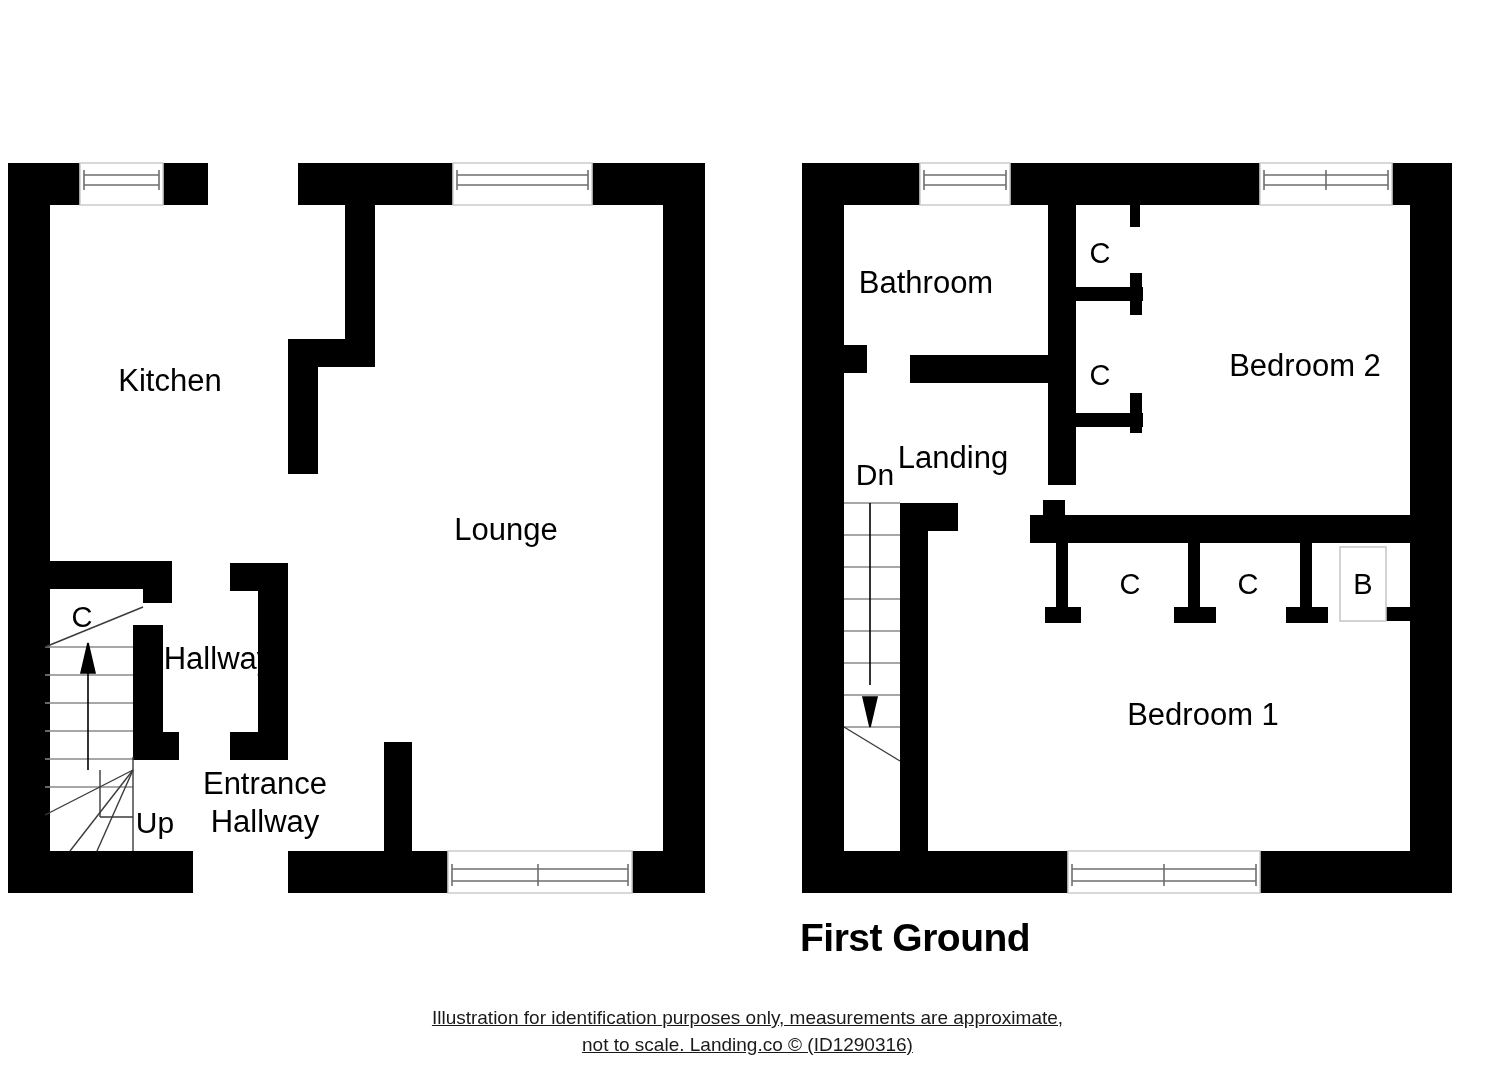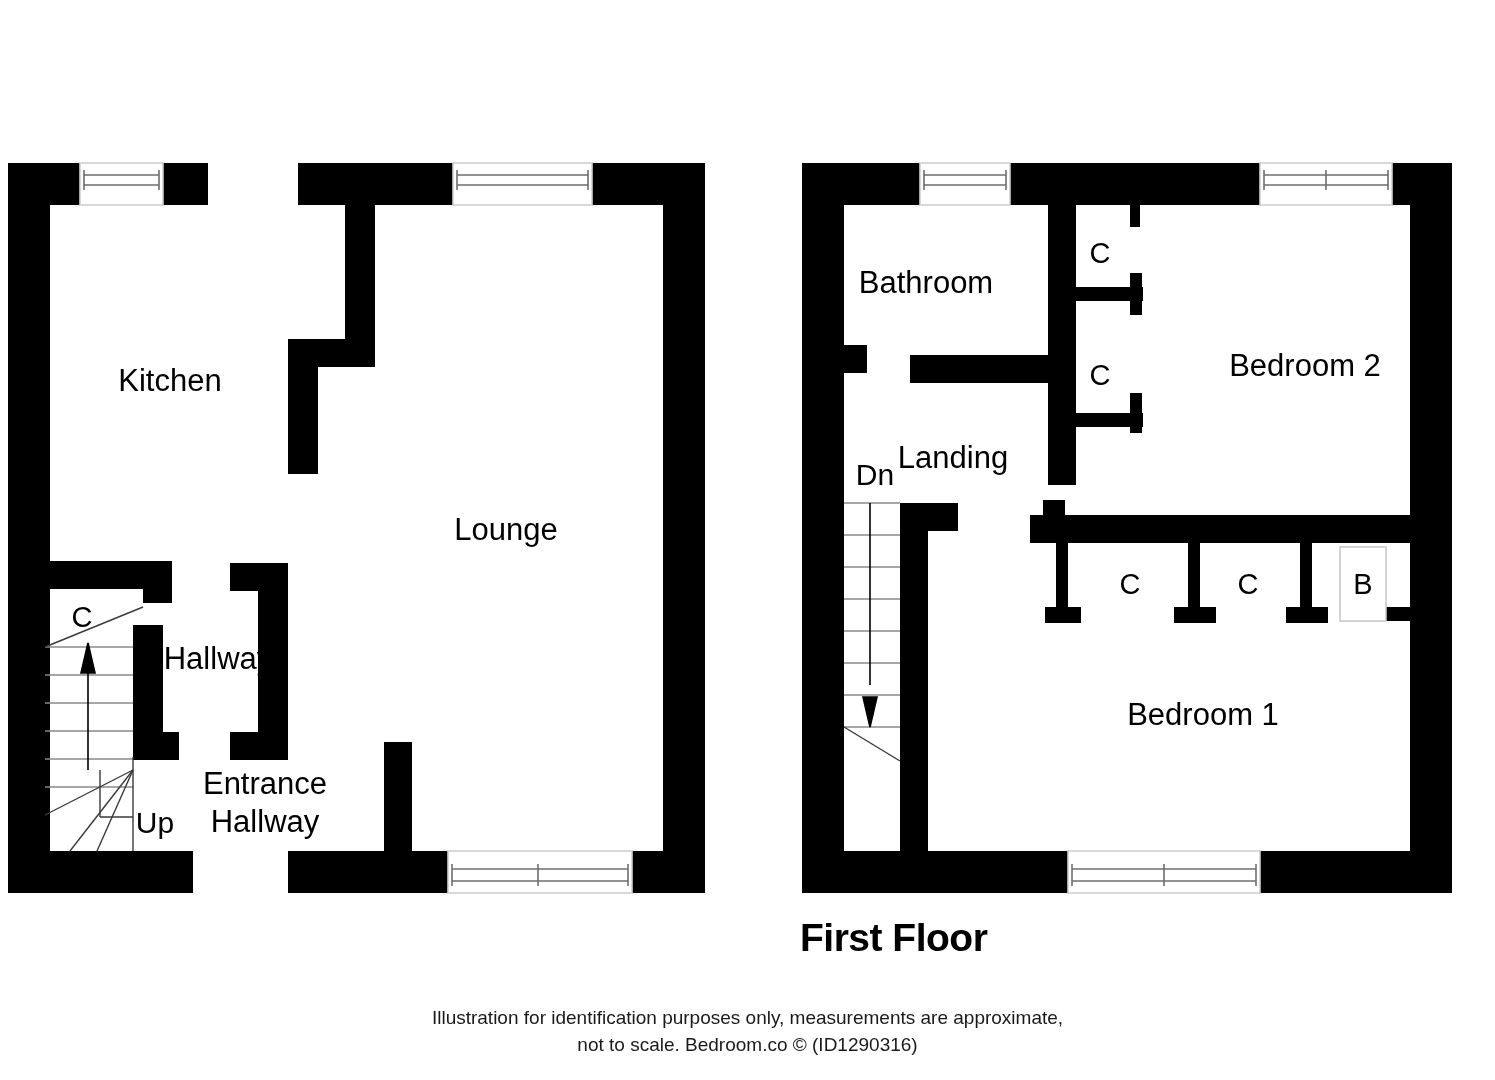--- a/index.html
+++ b/index.html
@@ -69,20 +69,21 @@
   #caption {
     position: absolute;
     left: 0;
     top: 1004px;
     width: 1495px;
     text-align: center;
     font-family: "Liberation Sans", sans-serif;
     font-size: 19px;
     line-height: 27px;
     color: #1a1a1a;
+    text-decoration: underline;
   }
   #caption div { white-space: nowrap; }
 </style>
 </head>
 <body>
 
 <div id="plan-root">
 
   <svg class="floorplan" id="ground-floor-svg" width="760" height="780" viewBox="0 0 760 780" style="position:absolute;left:0px;top:145px;">
 
@@ -287,20 +288,20 @@
     <text class="room-label" x="443" y="572">Bedroom 1</text>
 
     <text class="cup-label" x="340" y="110">C</text>
     <text class="cup-label" x="340" y="232">C</text>
     <text class="cup-label" x="370" y="441">C</text>
     <text class="cup-label" x="488" y="441">C</text>
     <text class="cup-label" x="603" y="441">B</text>
     <text class="small-label" x="115" y="332">Dn</text>
   </svg>
 
-  <div class="floor-title" id="first-floor-title">First Floor</div>
+  <div class="floor-title" id="first-floor-title">First Ground</div>
 
   <div id="caption">
     <div>Illustration for identification purposes only, measurements are approximate,</div>
-    <div>not to scale. Bedroom.co © (ID1290316)</div>
+    <div>not to scale. Landing.co © (ID1290316)</div>
   </div>
 
 </div>
 
 </body></html>

